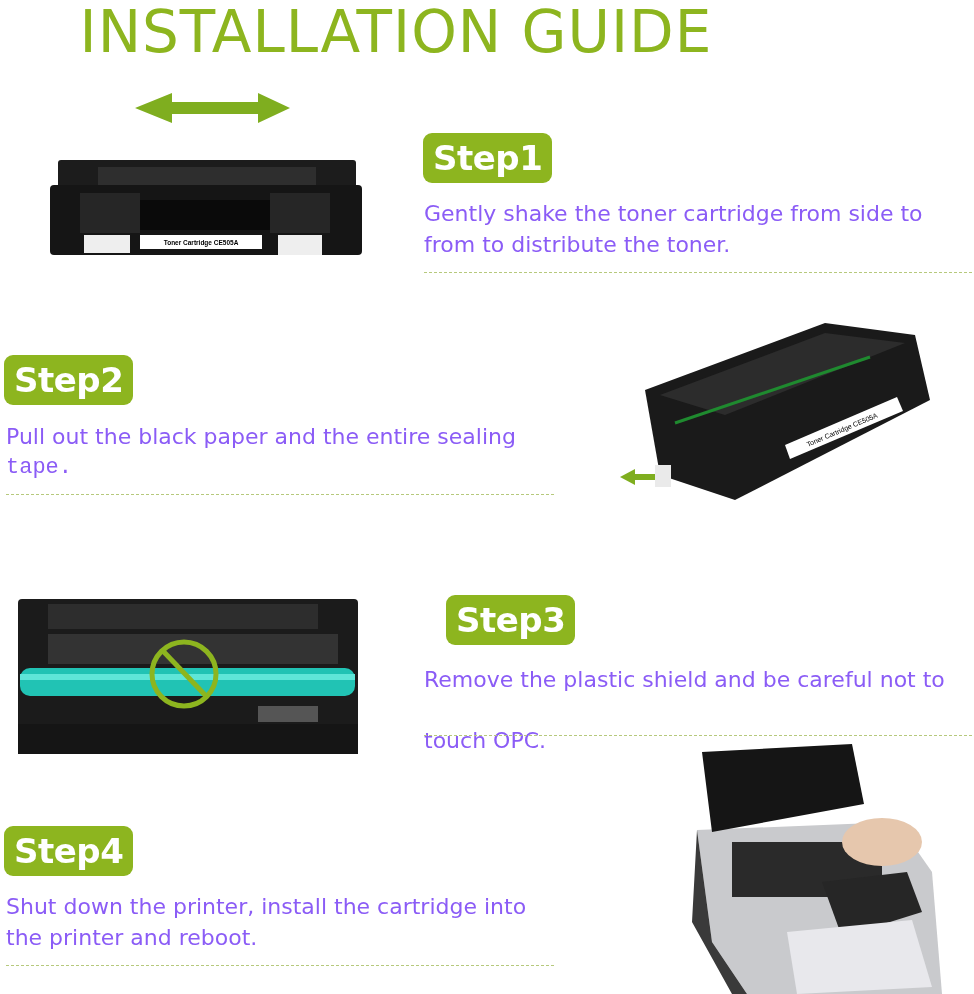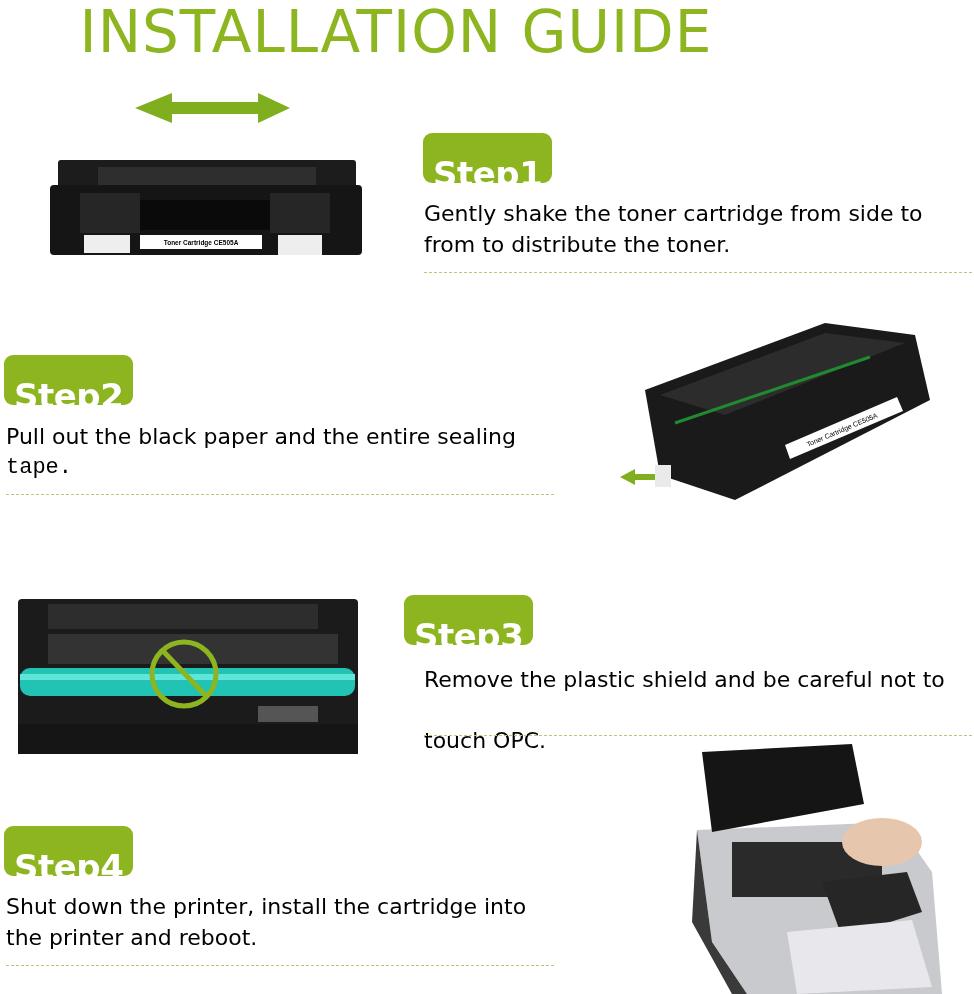--- a/index.html
+++ b/index.html
@@ -10,24 +10,24 @@
     position: absolute; left: 0; top: 0; width: 792px; height: 70px;
     text-align: center; color: #8db51f;
     font-family: "DejaVu Sans", sans-serif; font-size: 58px; font-weight: normal;
     letter-spacing: 1px; line-height: 64px;
   }
 
   .step-badge {
     position: absolute; background: #8db51f; color: #fff;
     border-radius: 9px; font-family: "DejaVu Sans", sans-serif;
     font-size: 34px; font-weight: bold; line-height: 50px; height: 50px;
-    padding: 16px 10px; letter-spacing: -0.5px;
+    padding: 0 10px; letter-spacing: -0.5px;
   }
   .step-text {
-    position: absolute; font-size: 22px; line-height: 31px; color: #000000;
+    position: absolute; font-size: 22px; line-height: 31px; color: #8b5cf6;
     font-family: "DejaVu Sans", sans-serif;
   }
   .divider {
     position: absolute; height: 0; border-top: 1px dashed #b6c97c;
   }
 
   .img { position: absolute; }
   svg { display: block; }
 </style>
 </head>
@@ -92,21 +92,21 @@
       <rect x="250" y="112" width="60" height="16" fill="#555"></rect>
       <rect x="10" y="130" width="340" height="30" fill="#151515"></rect>
     </g>
     <g>
       <circle cx="176" cy="80" r="32" fill="none" stroke="#8db51f" stroke-width="5"></circle>
       <line x1="155" y1="57" x2="199" y2="103" stroke="#8db51f" stroke-width="5"></line>
     </g>
   </svg>
 </div>
 
-<div class="step-badge" style="left:404px; top:595px;">Step3</div>
+<div class="step-badge" style="left:446px; top:595px;">Step3</div>
 <div class="step-text" style="left:424px; top:664px;">Remove the plastic shield and be careful not to</div>
 <div class="step-text" style="left:424px; top:725px;">touch OPC.</div>
 <div class="divider" style="left:424px; top:735px; width:548px;"></div>
 
 <div class="step-badge" style="left:4px; top:826px;">Step4</div>
 <div class="step-text" style="left:6px; top:891px;">Shut down the printer, install the cartridge into</div>
 <div class="step-text" style="left:6px; top:922px;">the printer and reboot.</div>
 <div class="divider" style="left:6px; top:965px; width:548px;"></div>
 
 <div class="img" style="left:692px; top:742px; width:250px; height:252px;">

